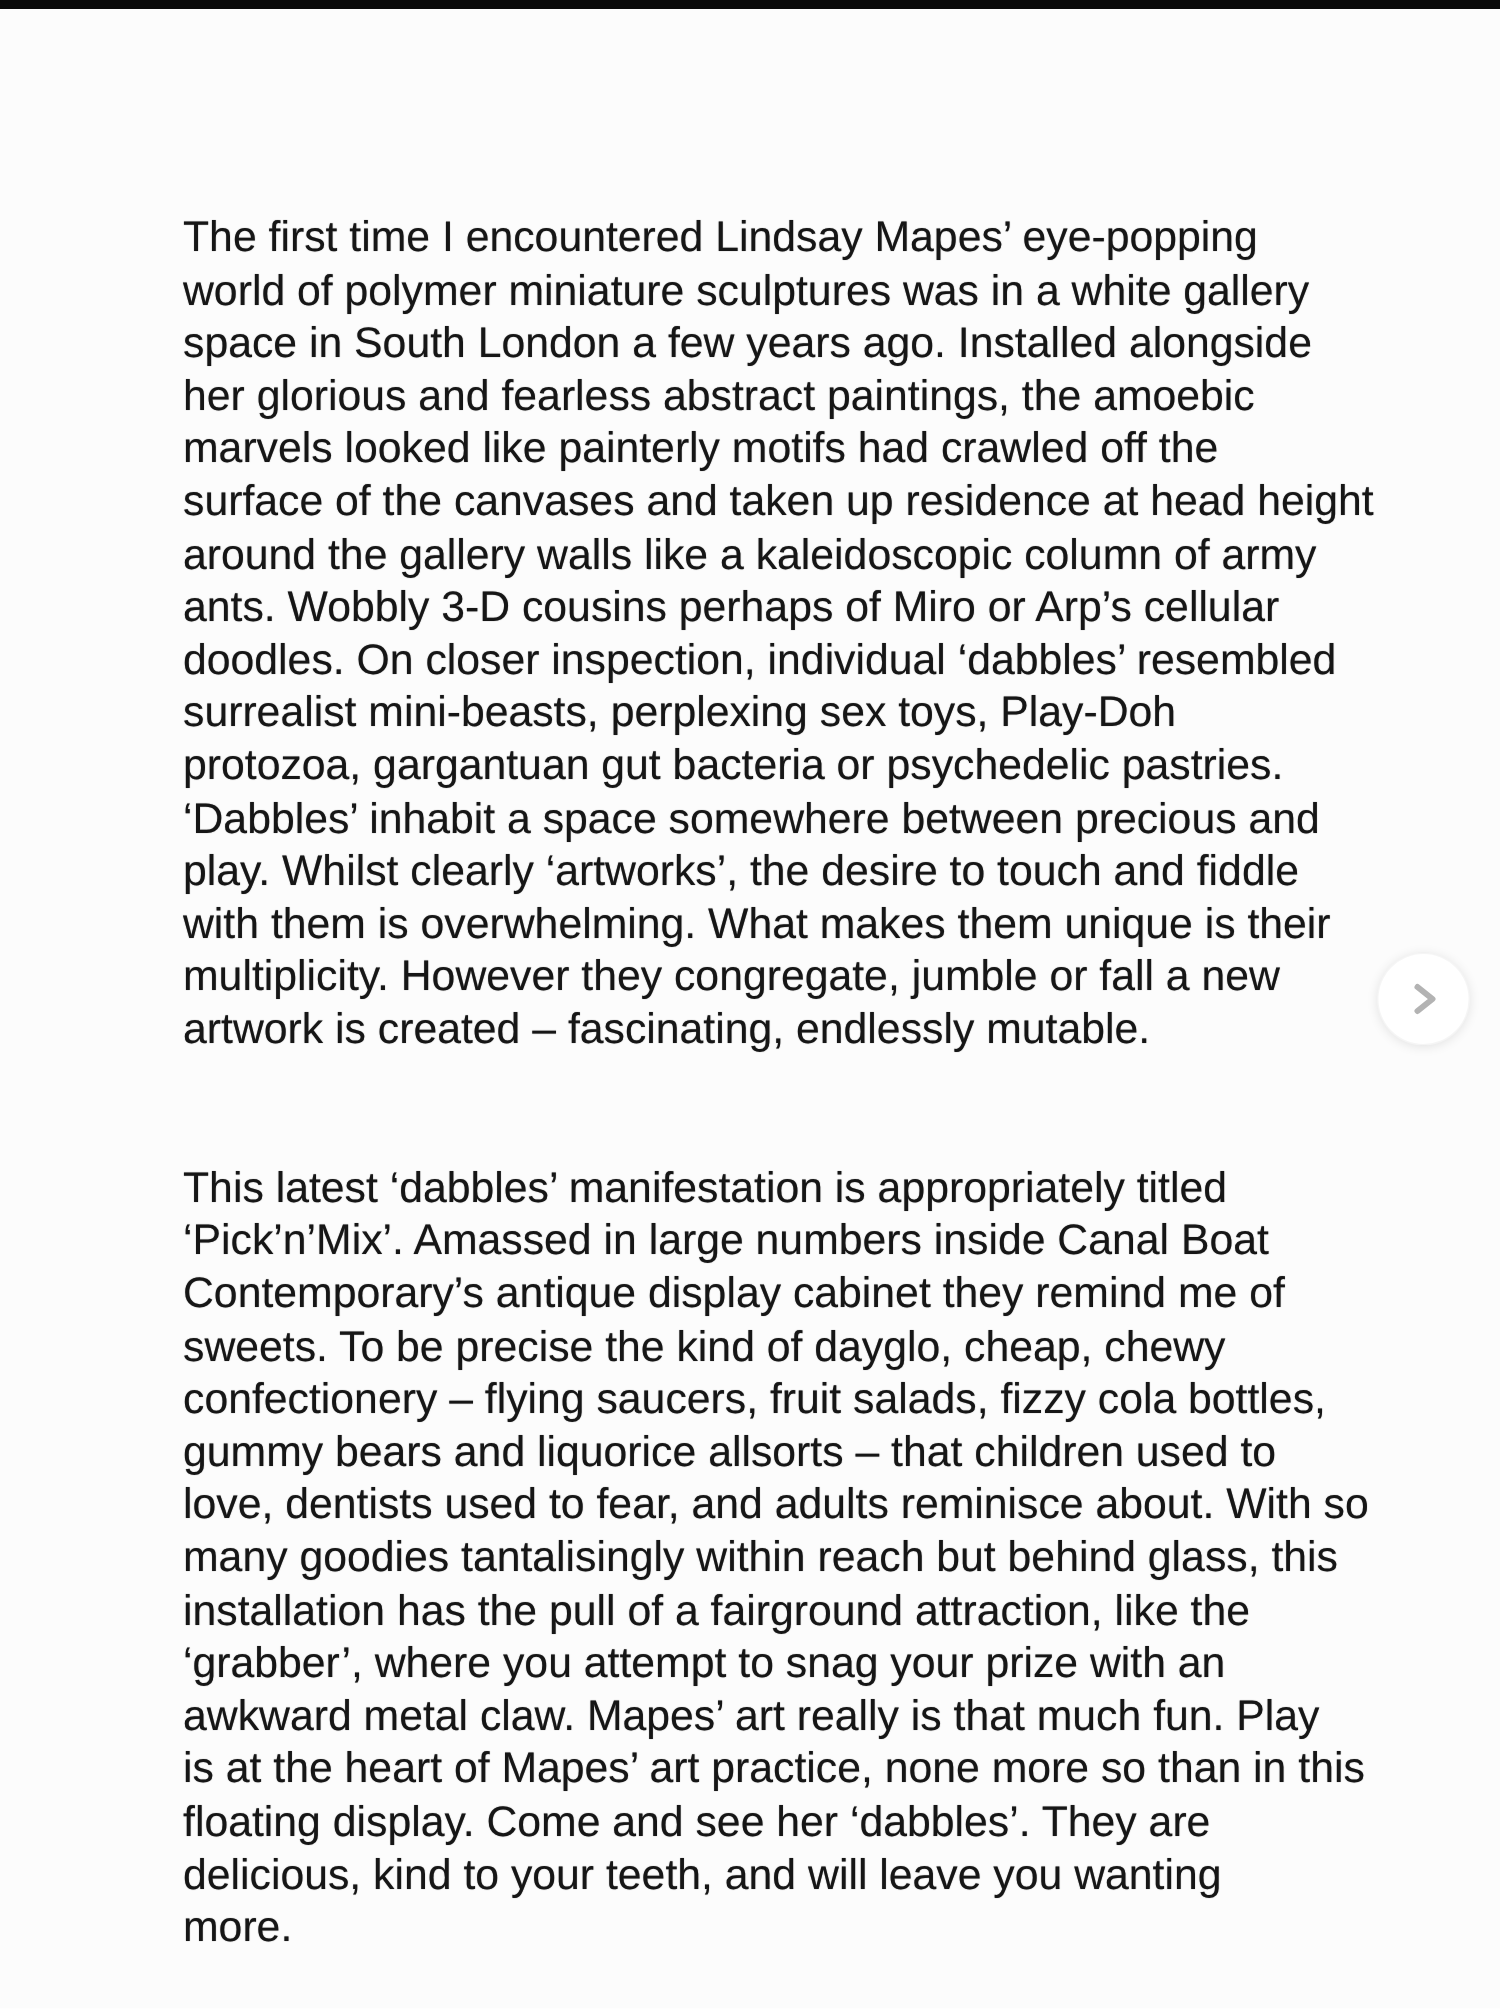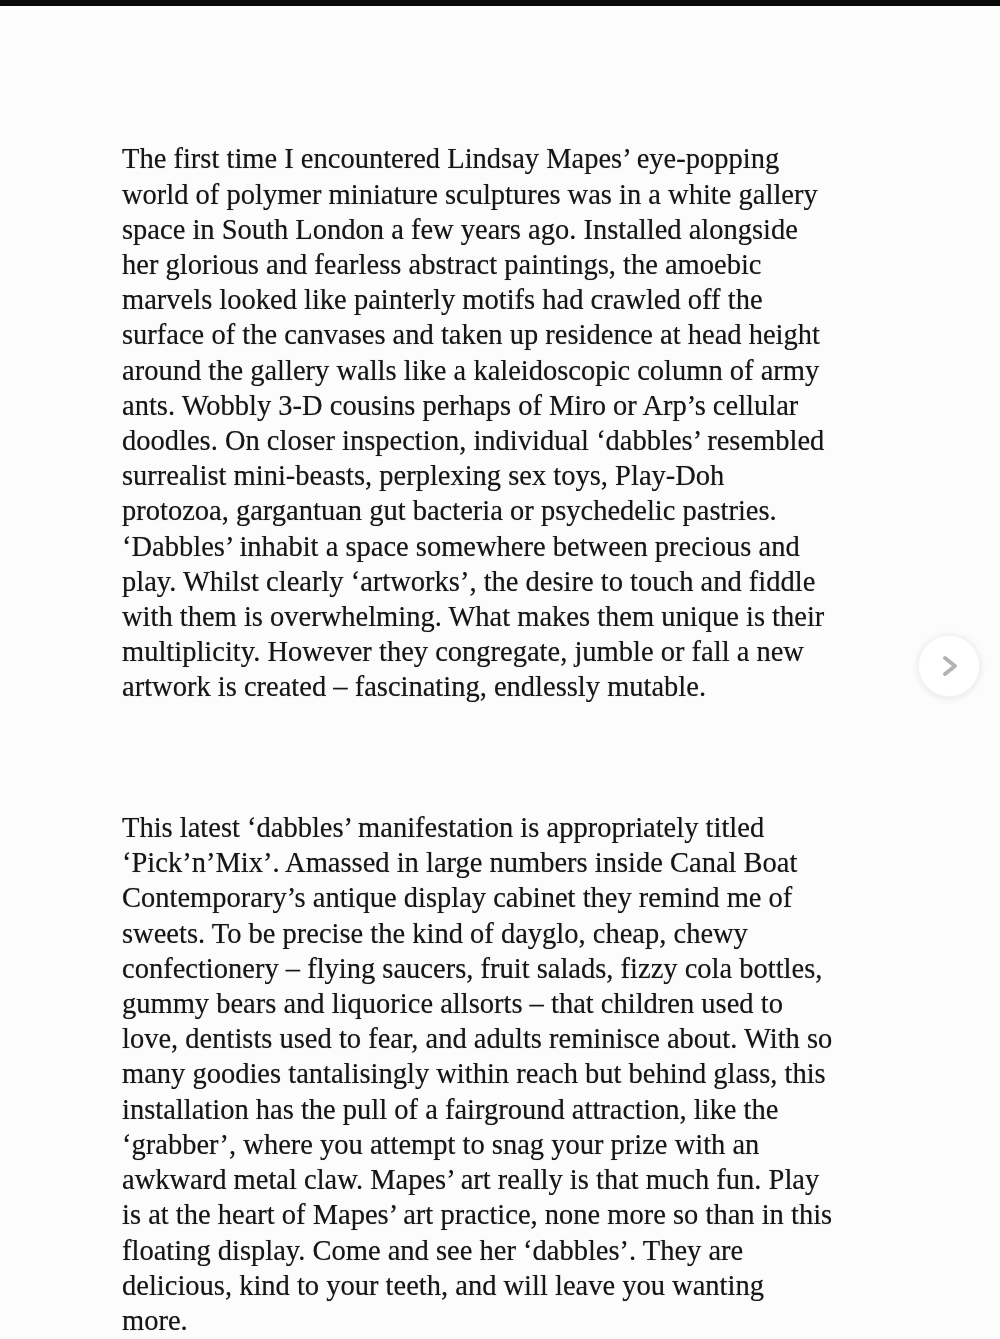--- a/index.html
+++ b/index.html
@@ -6,21 +6,21 @@
     margin: 0;
     padding: 0;
     background: #ffffff;
   }
   .page {
     position: relative;
     width: 1000px;
     height: 1339px;
     background: #fcfcfc;
     overflow: hidden;
-    font-family: Liberation Serif, serif;
+    font-family: Liberation Sans, sans-serif;
   }
   .top-bar {
     position: absolute;
     top: 0;
     left: 0;
     width: 100%;
     height: 6px;
     background: #0a0a0a;
   }
   .article {
@@ -28,21 +28,20 @@
     left: 122px;
     top: 71px;
     width: 800px;
     font-size: 28.5px;
     line-height: 35.2px;
     color: #161616;
     text-shadow: 0 0 0.7px rgba(25,25,25,0.55);
     white-space: pre;
   }
   .para + .para {
-    margin-top: 35px;
   }
   .next-btn {
     position: absolute;
     left: 918px;
     top: 635px;
     width: 62px;
     height: 62px;
     border-radius: 50%;
     background: #ffffff;
     border: 1px solid rgba(0,0,0,0.04);

